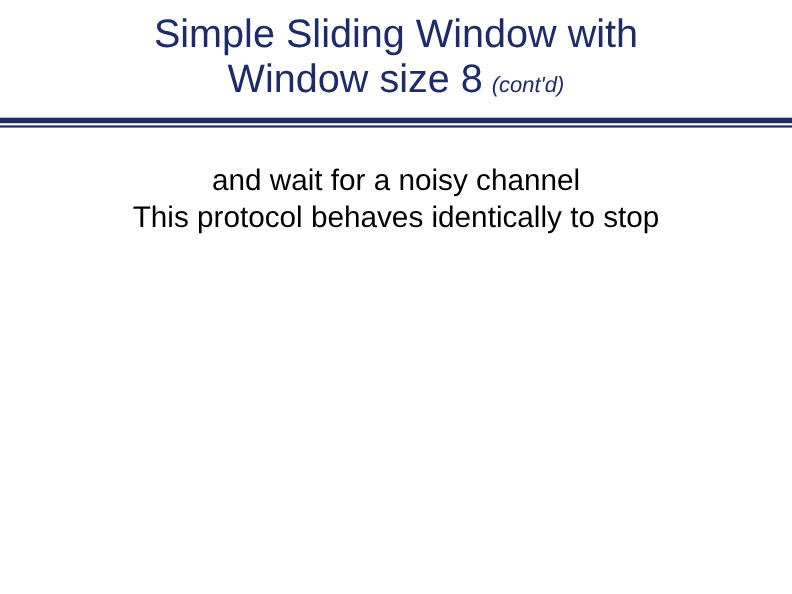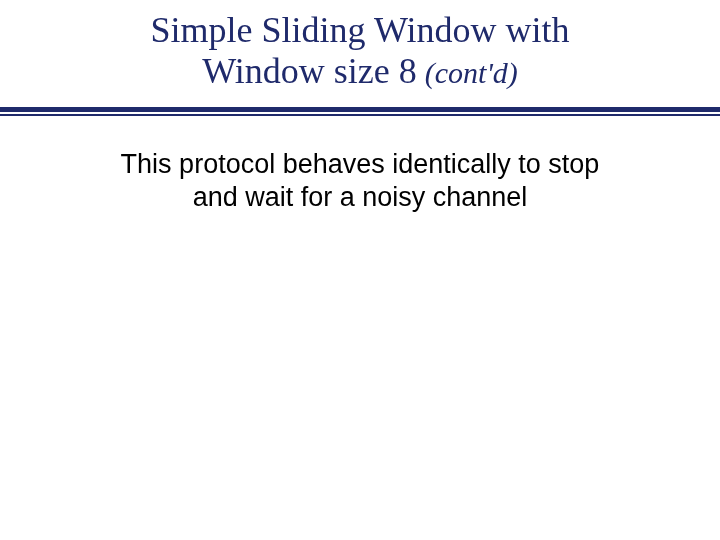--- a/index.html
+++ b/index.html
@@ -7,30 +7,30 @@
   .slide {
     width: 720px;
     height: 540px;
     position: relative;
     background: #ffffff;
   }
   .title-block {
     padding-top: 10px;
     text-align: center;
     color: #1f2a6b;
-    font-family: Liberation Serif, serif;
+    font-family: Liberation Sans, sans-serif;
     line-height: 1.15;
   }
   .title-line {
     font-size: 36px;
     font-weight: 400;
   }
   .contd {
     font-style: italic;
-    font-size: 30px;
+    font-size: 20px;
     font-weight: 400;
     margin-left: 8px;
   }
   .rule {
     position: absolute;
     left: 0;
     right: 0;
     top: 107px;
     height: 8px;
   }
@@ -70,17 +70,17 @@
       <span>Window size 8</span><span class="contd">(cont'd)</span>
     </div>
   </div>
 
   <div class="rule">
     <div class="thick"></div>
     <div class="thin"></div>
   </div>
 
   <div class="body-block">
+    <div>and wait for a noisy channel</div>
     <div>This protocol behaves identically to stop</div>
-    <div>and wait for a noisy channel</div>
   </div>
 
 </div>
 
 </body></html>

